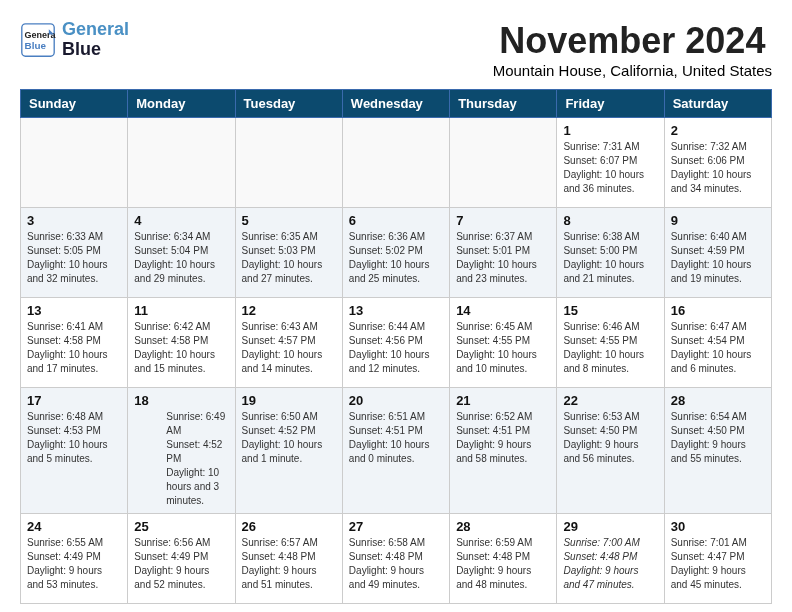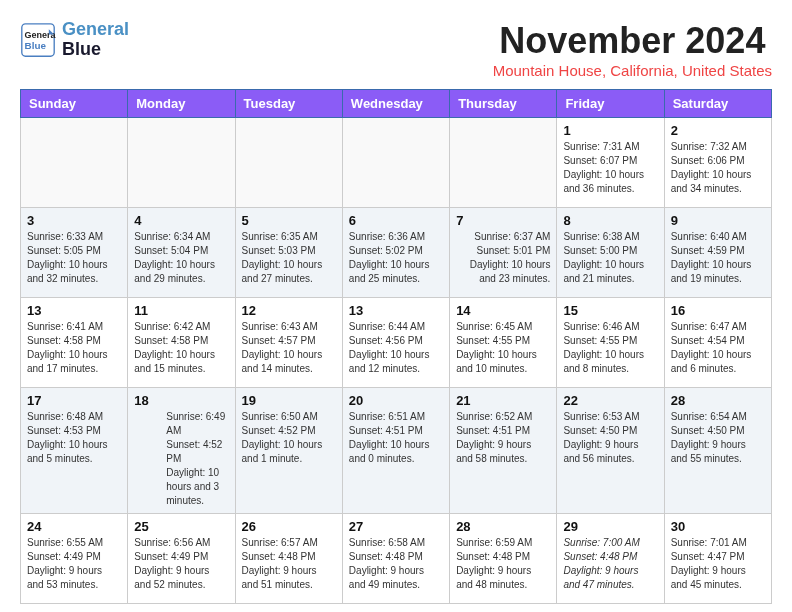--- a/index.html
+++ b/index.html
@@ -38,29 +38,29 @@
       text-align: right;
     }
     .month-title {
       font-size: 36px;
       font-weight: bold;
       color: #222;
       text-align: center;
     }
     .location-title {
       font-size: 15px;
-      color: #ef4444;
+      color: #000000;
     }
     .calendar {
       width: 100%;
       border-collapse: collapse;
       table-layout: fixed;
     }
     .calendar th {
-      background-color: #8b5cf6;
+      background-color: #0c4a6e;
       color: #fff;
       font-size: 13px;
       font-weight: bold;
       text-align: left;
       padding: 6px 8px;
       border: 1px solid #3a6aad;
     }
     .calendar td {
       border: 1px solid #ccc;
       vertical-align: top;
@@ -164,21 +164,21 @@
 Daylight: 10 hours and 27 minutes.</div>
         </td>
         <td class="alt-row">
           <span class="day-number">6</span>
           <div class="day-detail" style="white-space: pre-line;">Sunrise: 6:36 AM
 Sunset: 5:02 PM
 Daylight: 10 hours and 25 minutes.</div>
         </td>
         <td class="alt-row">
           <span class="day-number">7</span>
-          <div class="day-detail" style="white-space: pre-line; text-align: right;">Sunrise: 6:37 AM
+          <div class="day-detail" style="white-space: pre-line;">Sunrise: 6:37 AM
 Sunset: 5:01 PM
 Daylight: 10 hours and 23 minutes.</div>
         </td>
         <td class="alt-row">
           <span class="day-number">8</span>
           <div class="day-detail" style="white-space: pre-line;">Sunrise: 6:38 AM
 Sunset: 5:00 PM
 Daylight: 10 hours and 21 minutes.</div>
         </td>
         <td class="alt-row">

